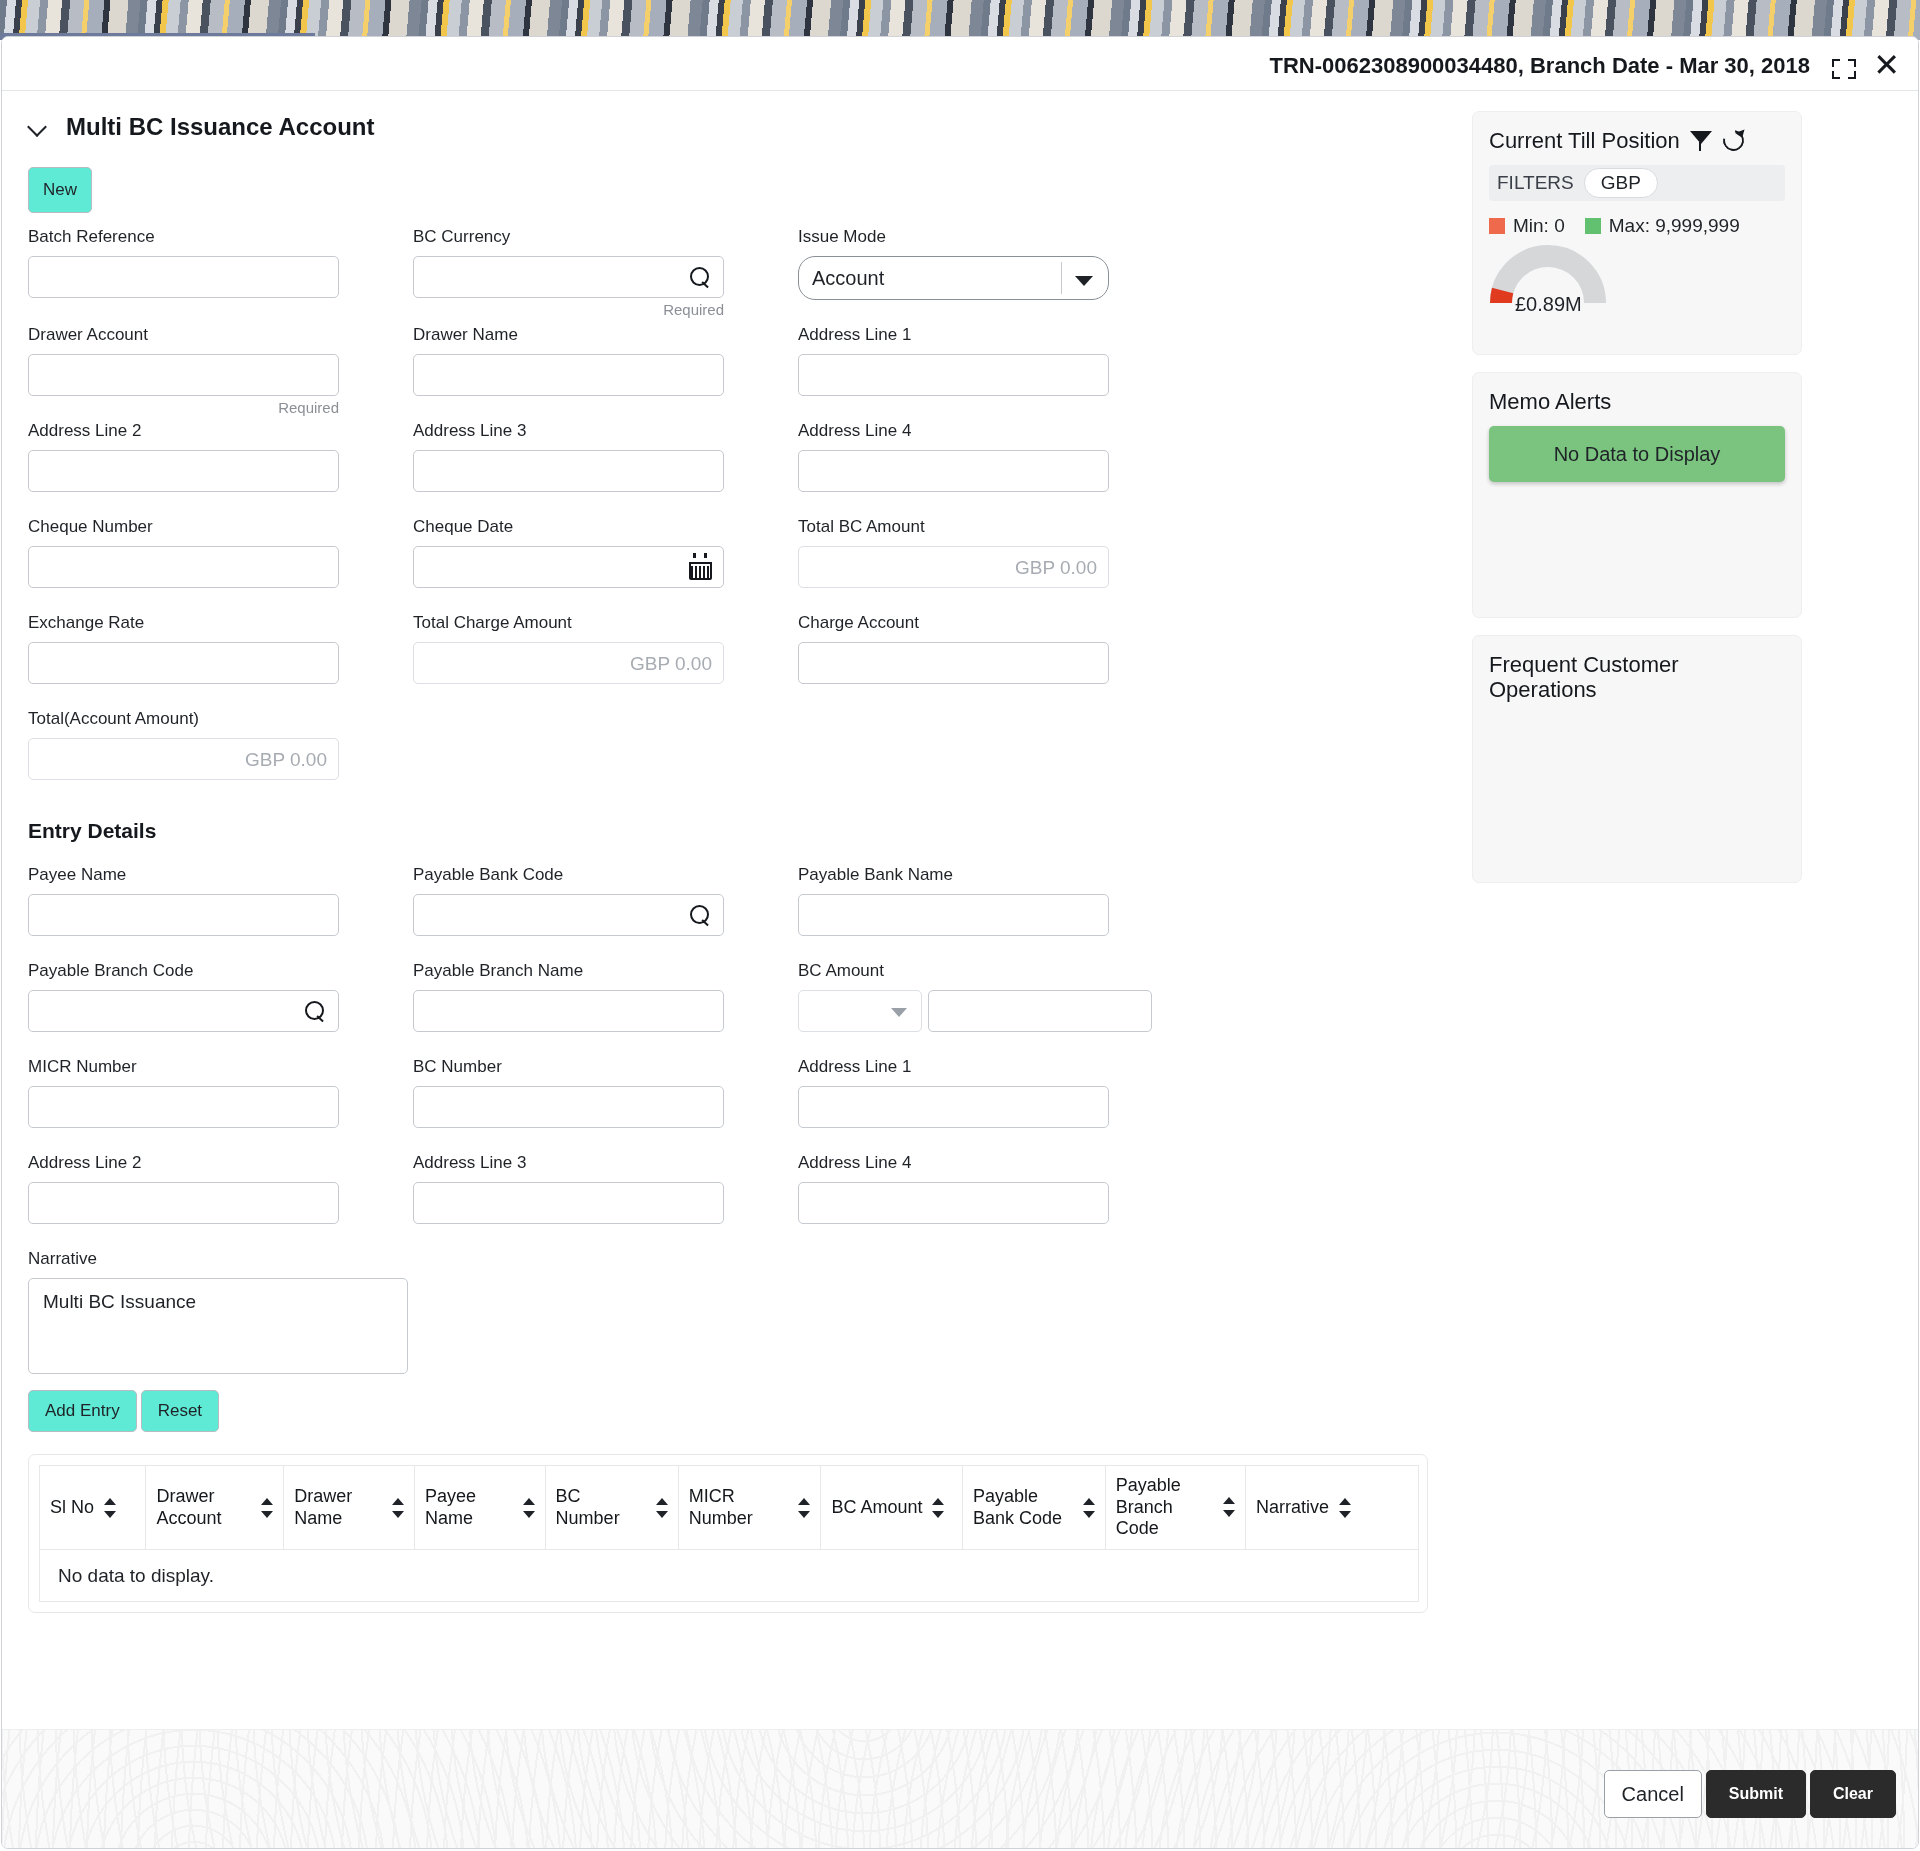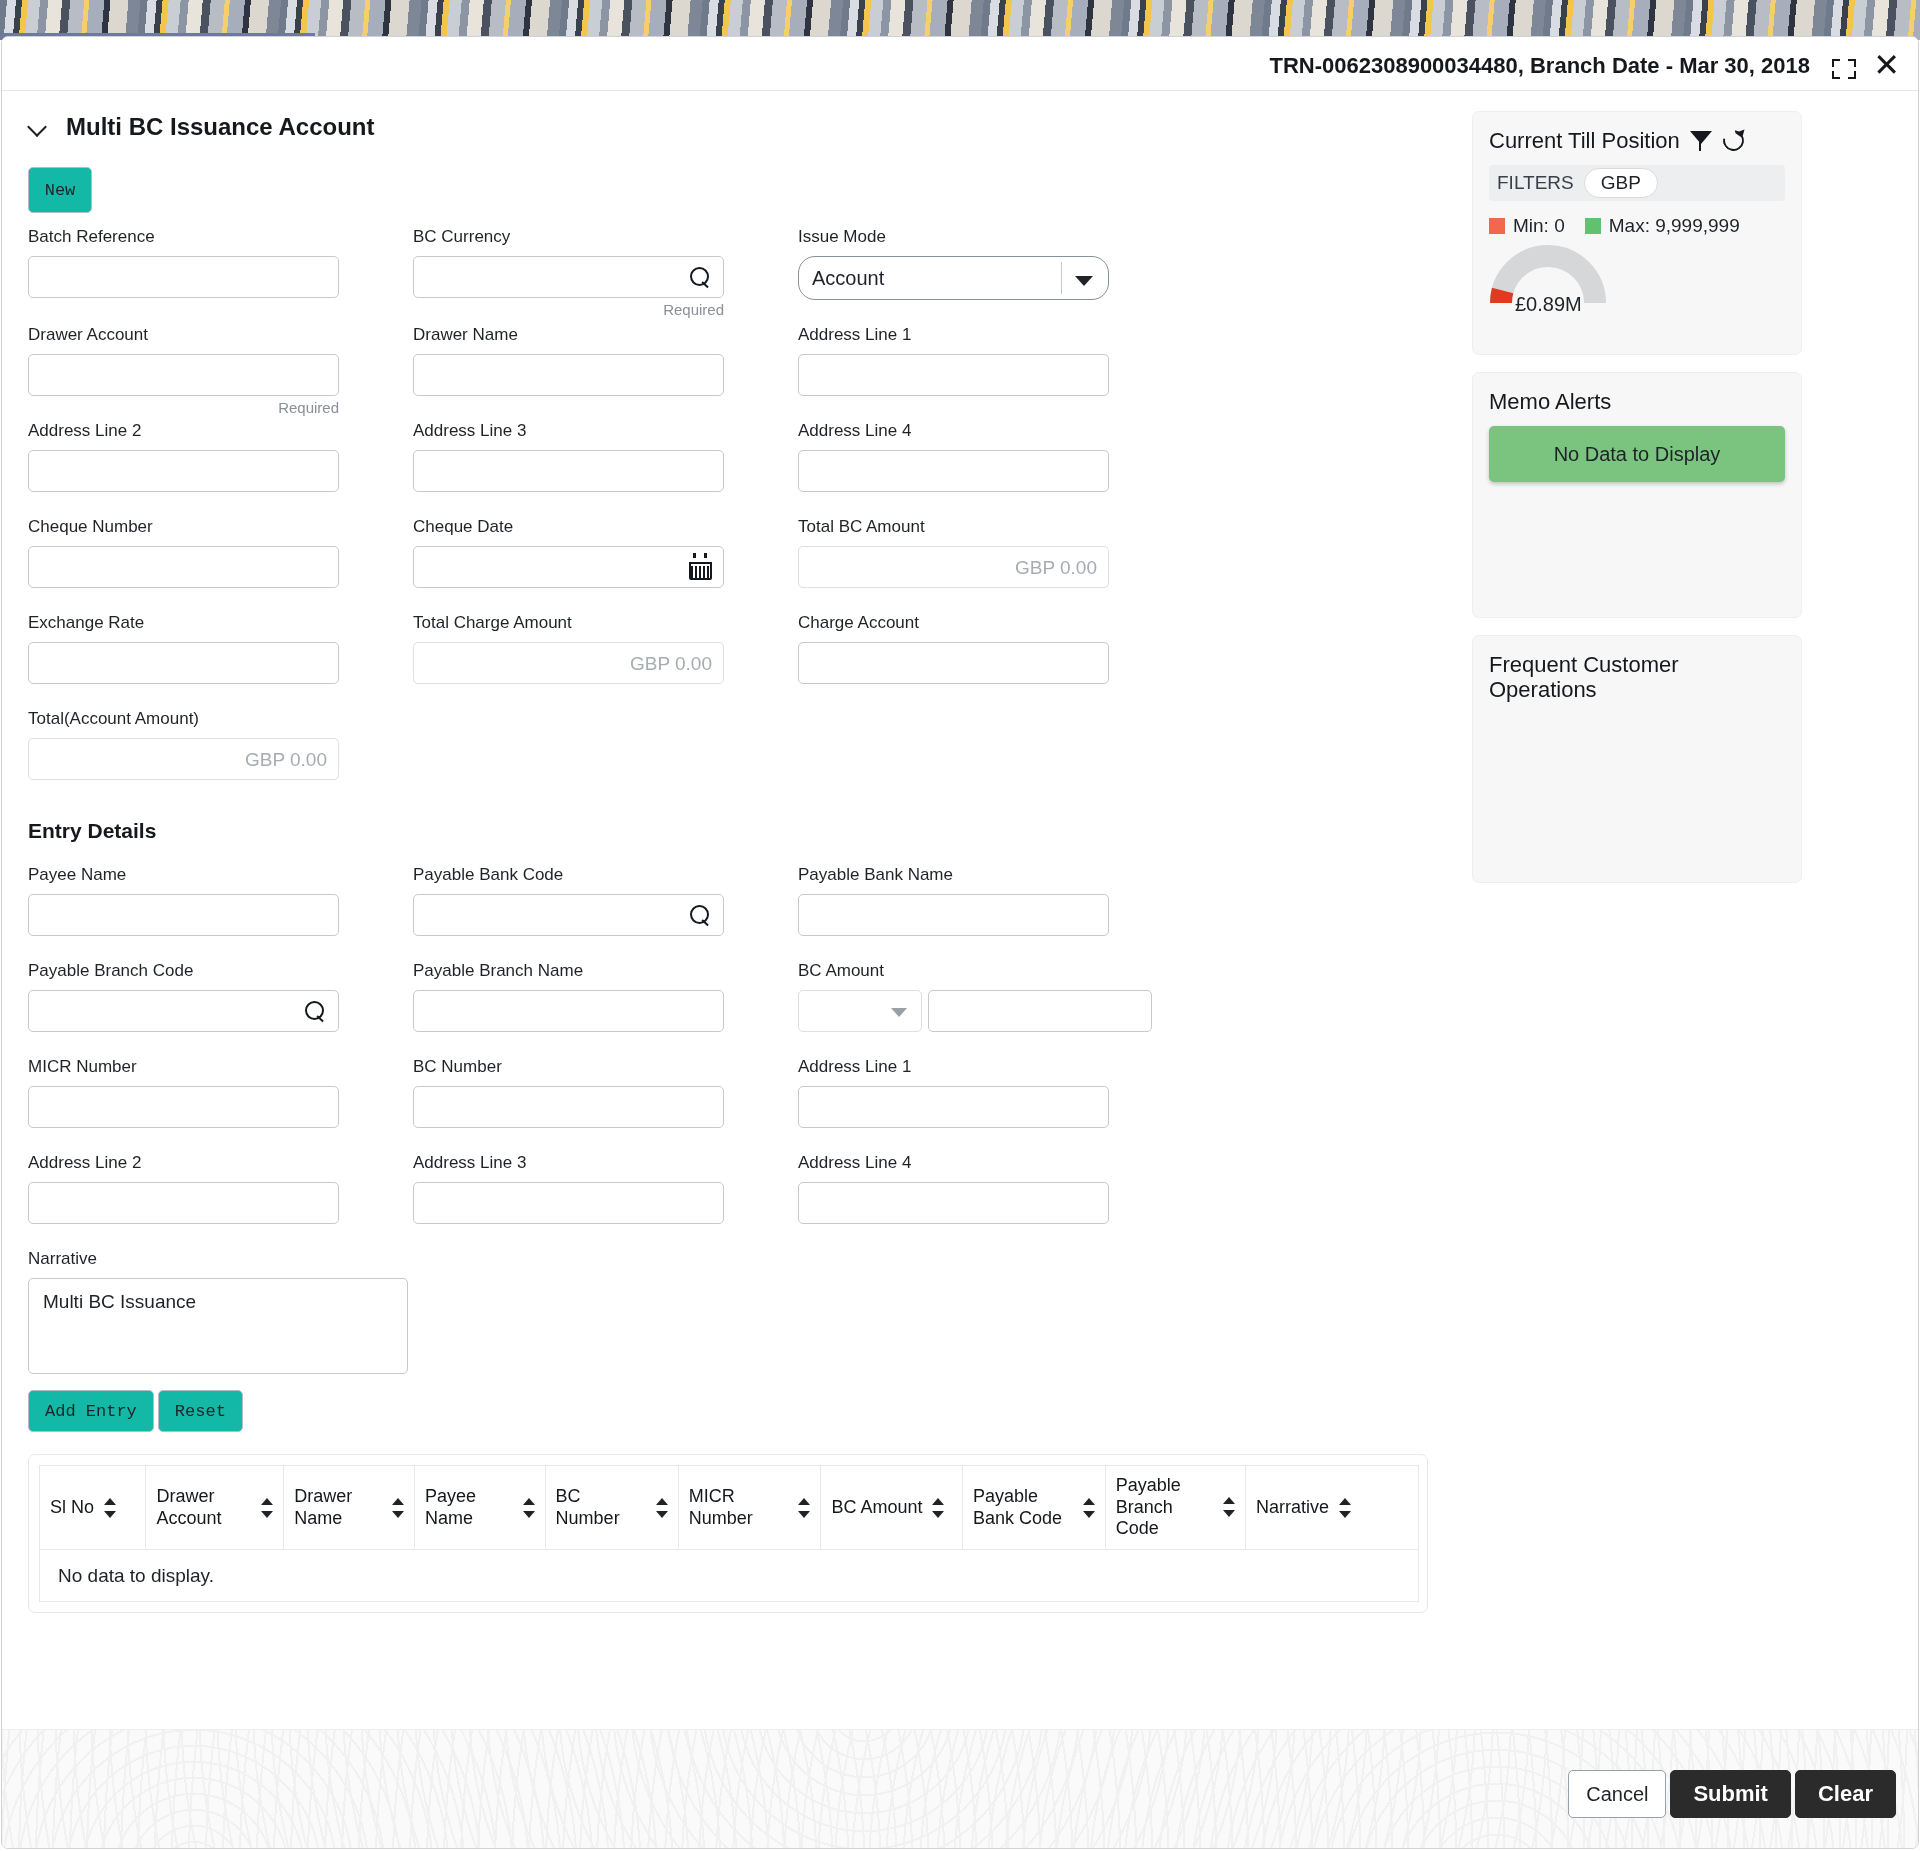--- a/index.html
+++ b/index.html
@@ -113,22 +113,22 @@
     border-right: 2.4px solid #1f2328;
     border-bottom: 2.4px solid #1f2328;
     transform: rotate(45deg);
   }
   .section-title {
     font-size: 24px; font-weight: bold; color: #15181c;
   }
 
   
   .btn {
-    font-family: Liberation Mono, monospace;
-    background: #14b8a6; border: 1px solid #b8bcc2;
+    font-family: Liberation Sans, sans-serif;
+    background: #5eead4; border: 1px solid #b8bcc2;
     border-radius: 5px; cursor: pointer;
     color: #1f2328;
   }
   .btn-new {
     width: 64px; height: 46px; font-size: 17px;
     margin-bottom: 14px;
   }
 
   
   .grid {
@@ -398,21 +398,21 @@
   .footer-btns {
     position: absolute; right: 22px; top: 40px;
     display: flex; gap: 4px;
   }
   .btn-cancel {
     width: 98px; height: 48px; font-size: 20px;
     background: #fff; border: 1px solid #9aa0a7; border-radius: 5px;
     color: #1f2328; cursor: pointer;
   }
   .btn-dark {
-    height: 48px; font-size: 22px; font-weight: bold;
+    height: 48px; font-size: 16px; font-weight: bold;
     background: #2b2b2b; border: 1px solid #2b2b2b; border-radius: 5px;
     color: #fff; cursor: pointer; padding: 0 22px;
   }
 </style>
 </head>
 <body>
 
 <div class="top-strip"></div>
 <div class="top-strip-accent"></div>
 

